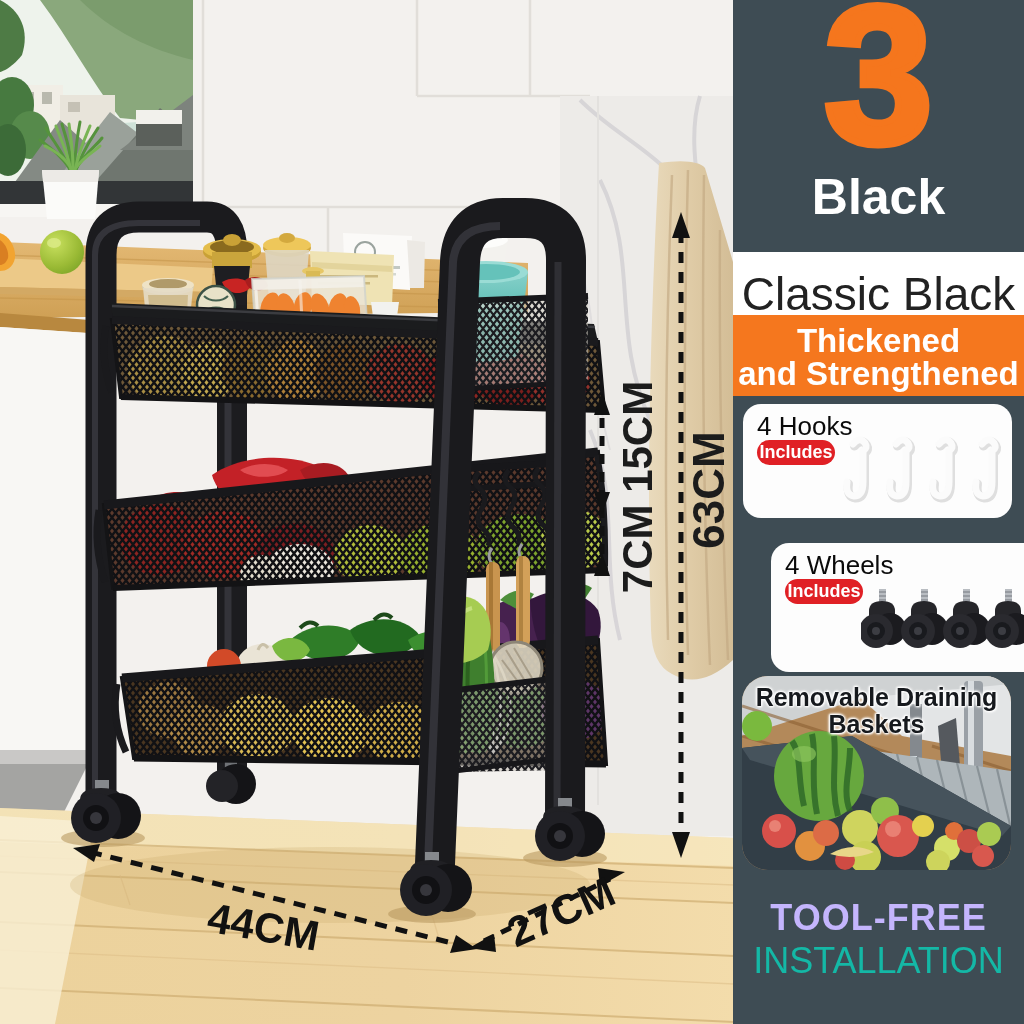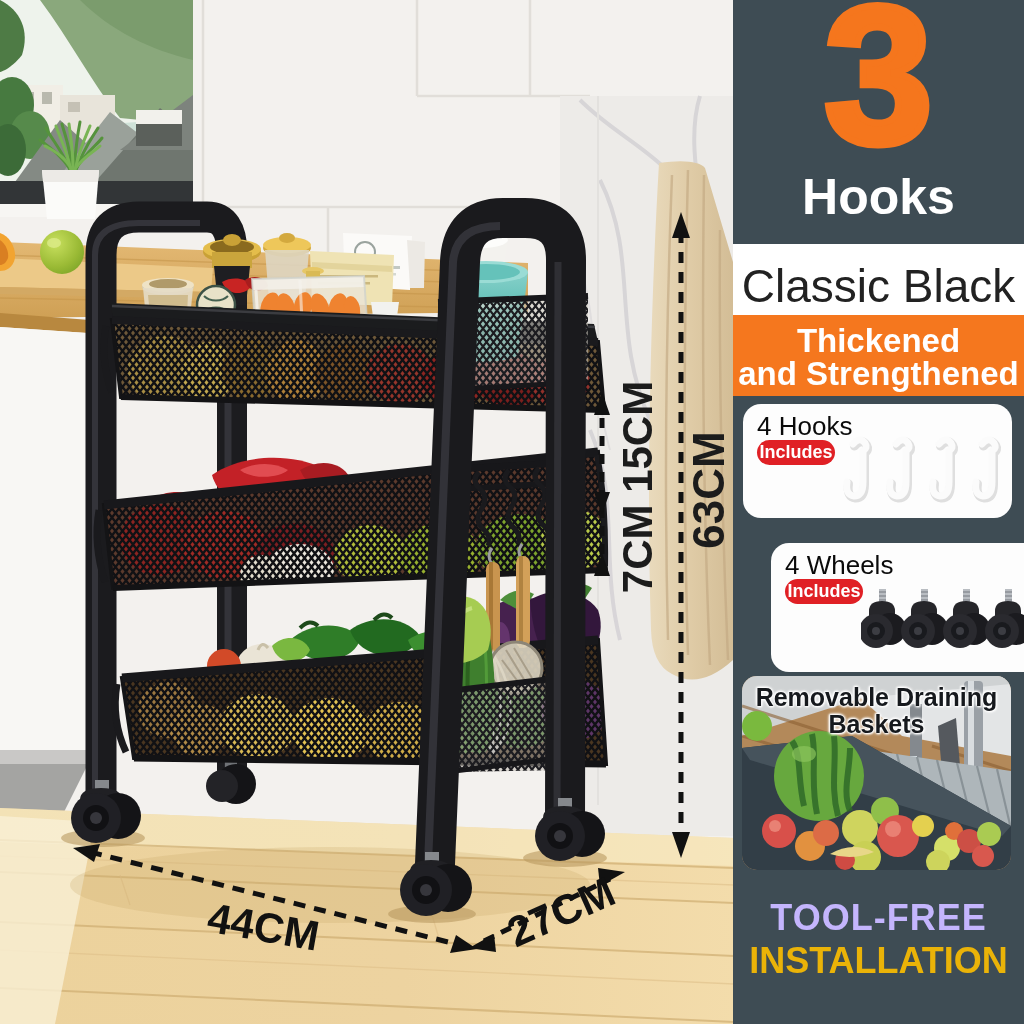--- a/index.html
+++ b/index.html
@@ -510,23 +510,23 @@
     <polygon points="625,872 600,886 598,868" fill="#111"></polygon>
   </g>
 
   <text x="567" y="925" transform="rotate(-24 567 925)" text-anchor="middle" font-size="42" font-weight="700" fill="#111" font-family="Liberation Sans, sans-serif">27CM</text>
 </svg>
 
 <div class="abs" style="left:733px;top:0;width:291px;height:1024px;background:#3e4c54">
 
   <div class="abs ctr" style="top:-37px;font-size:196px;font-weight:bold;color:#f5761d;-webkit-text-stroke:7px #f5761d;">3</div>
 
-  <div class="abs ctr" style="top:168px;font-size:50px;font-weight:bold;color:#fff;">Hooks</div>
-
-  <div class="abs" style="top:244px;width:291px;height:82px;background:#fff;">
+  <div class="abs ctr" style="top:168px;font-size:50px;font-weight:bold;color:#fff;">Black</div>
+
+  <div class="abs" style="top:252px;width:291px;height:82px;background:#fff;">
     <div class="abs ctr" style="top:15px;font-size:46px;color:#222;">Classic Black</div>
   </div>
 
   <div class="abs" style="top:315px;width:291px;height:81px;background:#f5771e;">
     <div class="abs ctr" style="top:9px;font-size:33px;font-weight:bold;color:#fff;line-height:33px;">Thickened<br>and Strengthened</div>
   </div>
 
   <div class="abs" style="left:10px;top:404px;width:269px;height:114px;background:#fdfdfd;border-radius:18px;">
 
     <div class="abs" style="left:14px;top:7px;font-size:26px;color:#0a0a0a;">4 Hooks</div>
@@ -568,21 +568,21 @@
         <circle cx="15" cy="44" r="17" fill="#2a2a2f"></circle>
         <circle cx="15" cy="44" r="9" fill="#191a1e"></circle>
         <circle cx="15" cy="44" r="4" fill="#3c3d43"></circle>
       </g>
       <use href="#cstr" x="42"></use>
       <use href="#cstr" x="84"></use>
       <use href="#cstr" x="126"></use>
     </svg>
   </div>
 
-  <div class="abs" style="left:9px;top:676px;width:269px;height:194px;border-radius:15px;overflow:hidden;background:#5b6670;">
+  <div class="abs" style="left:9px;top:676px;width:269px;height:194px;border-radius:26px;overflow:hidden;background:#5b6670;">
     <svg width="269" height="194" viewBox="0 0 269 194">
 
       <rect x="0" y="0" width="269" height="194" fill="#b3895a"></rect>
       <polygon points="95,0 269,0 269,80 160,60" fill="#e3e5e6"></polygon>
       <polygon points="0,0 269,0 269,8 120,22 0,60" fill="#cfd2d3"></polygon>
       <g stroke="#8a5f33" stroke-width="3" opacity="0.6">
         <line x1="0" y1="30" x2="150" y2="78"></line>
         <line x1="0" y1="60" x2="170" y2="110"></line>
         <line x1="190" y1="70" x2="269" y2="95"></line>
       </g>
@@ -633,16 +633,16 @@
       <circle cx="227" cy="165" r="12" fill="#cc4f45"></circle>
       <circle cx="247" cy="158" r="12" fill="#aacb52"></circle>
       <circle cx="241" cy="180" r="11" fill="#d8584e"></circle>
       <circle cx="196" cy="186" r="12" fill="#cdd45c"></circle>
     </svg>
     
     <div class="abs ctr" style="top:8px;font-size:25px;font-weight:bold;color:#16191d;text-shadow:0 0 3px #fff,0 0 3px #fff,0 0 4px #fff,1px 1px 2px #fff,-1px -1px 2px #fff;line-height:27px;">Removable Draining<br>Baskets</div>
   </div>
 
   <div class="abs ctr" style="top:897px;font-size:36px;font-weight:bold;color:#c4b5fd;letter-spacing:1px;">TOOL-FREE</div>
-  <div class="abs ctr" style="top:940px;font-size:36px;font-weight:bold;color:#eab308;letter-spacing:0px;">INSTALLATION</div>
+  <div class="abs ctr" style="top:940px;font-size:36px;font-weight:normal;color:#14b8a6;letter-spacing:0px;">INSTALLATION</div>
 </div>
 
 </div>
 
 </body></html>

